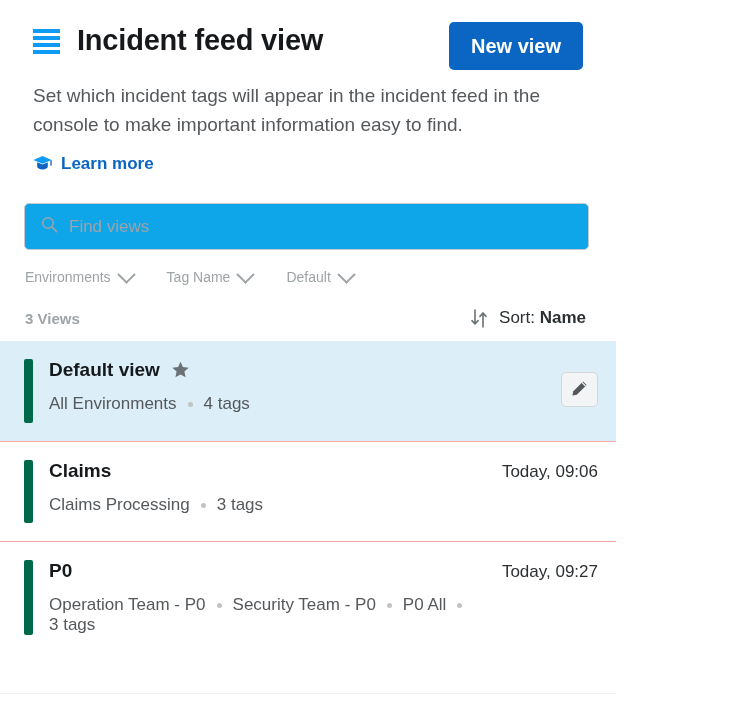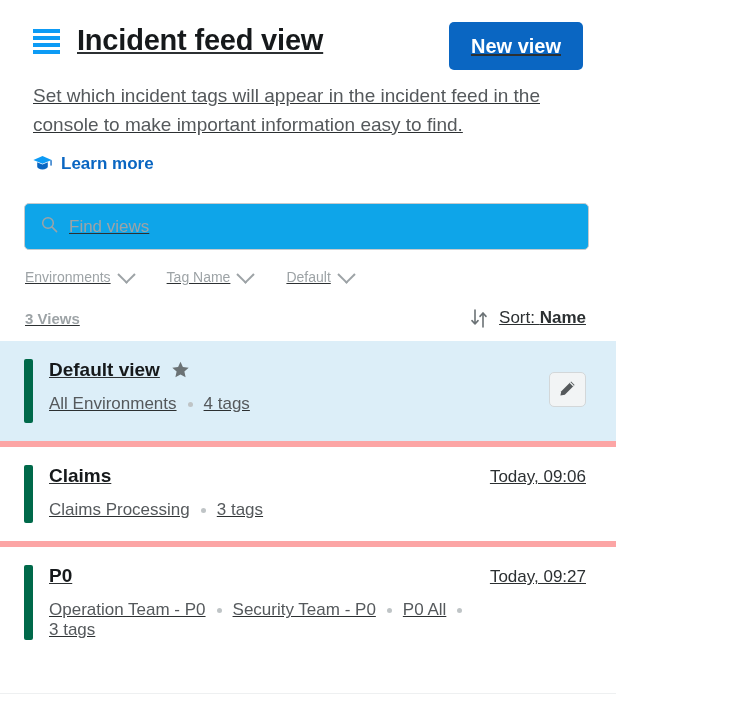--- a/index.html
+++ b/index.html
@@ -11,21 +11,20 @@
     height: 702px;
     background: #ffffff;
     font-family: "Liberation Sans", sans-serif;
     color: #2c3032;
     overflow: hidden;
   }
   .page {
     position: relative;
     width: 616px;
     height: 702px;
-    text-decoration: underline;
   }
 
   
   .header {
     display: flex;
     align-items: flex-start;
     justify-content: space-between;
     padding: 22px 33px 0 33px;
     box-sizing: border-box;
   }
@@ -183,27 +182,27 @@
   .sort-text b { font-weight: bold; }
 
   
   .view-list { margin-top: 13px; }
   .view-row {
     position: relative;
     display: flex;
     align-items: flex-start;
     min-height: 100px;
     box-sizing: border-box;
-    padding: 18px 30px 18px 24px;
+    padding: 18px 18px 18px 24px;
     background: #ffffff;
     cursor: pointer;
     text-align: center;
   }
   .view-row.selected { background: #dceef8; }
-  .view-row.divider { border-top: 6px solid #fca5a5; }
+  .view-row.divider { border-top: 1px solid #fca5a5; }
   .row-bar {
     width: 9px;
     align-self: stretch;
     background: #00694a;
     border-radius: 2px;
     flex: 0 0 auto;
   }
   .row-main {
     flex: 1 1 auto;
     padding-left: 16px;

